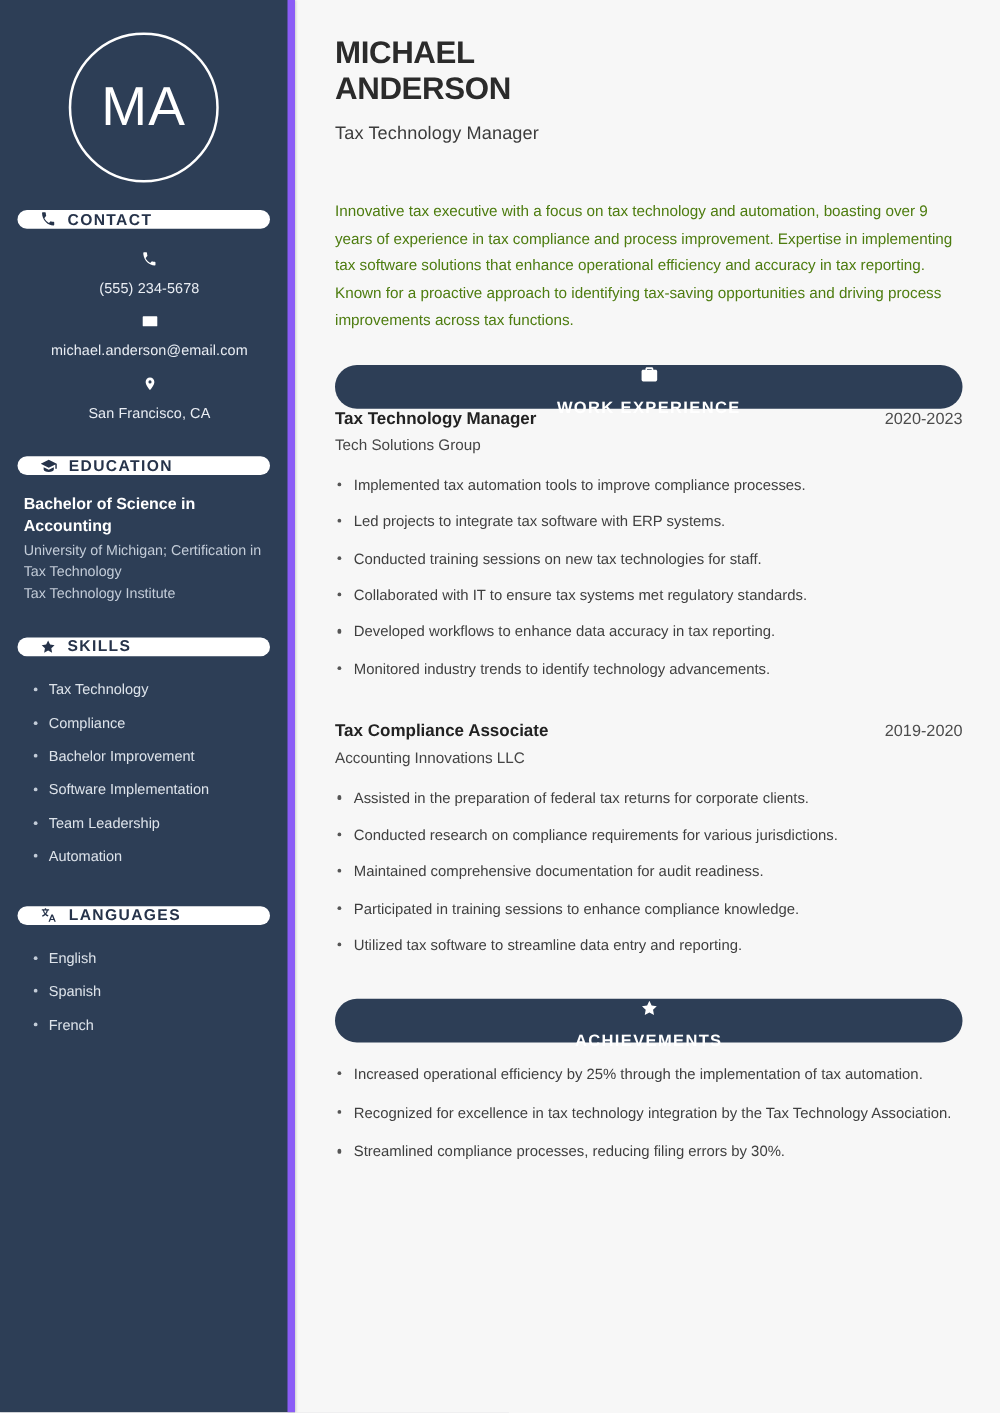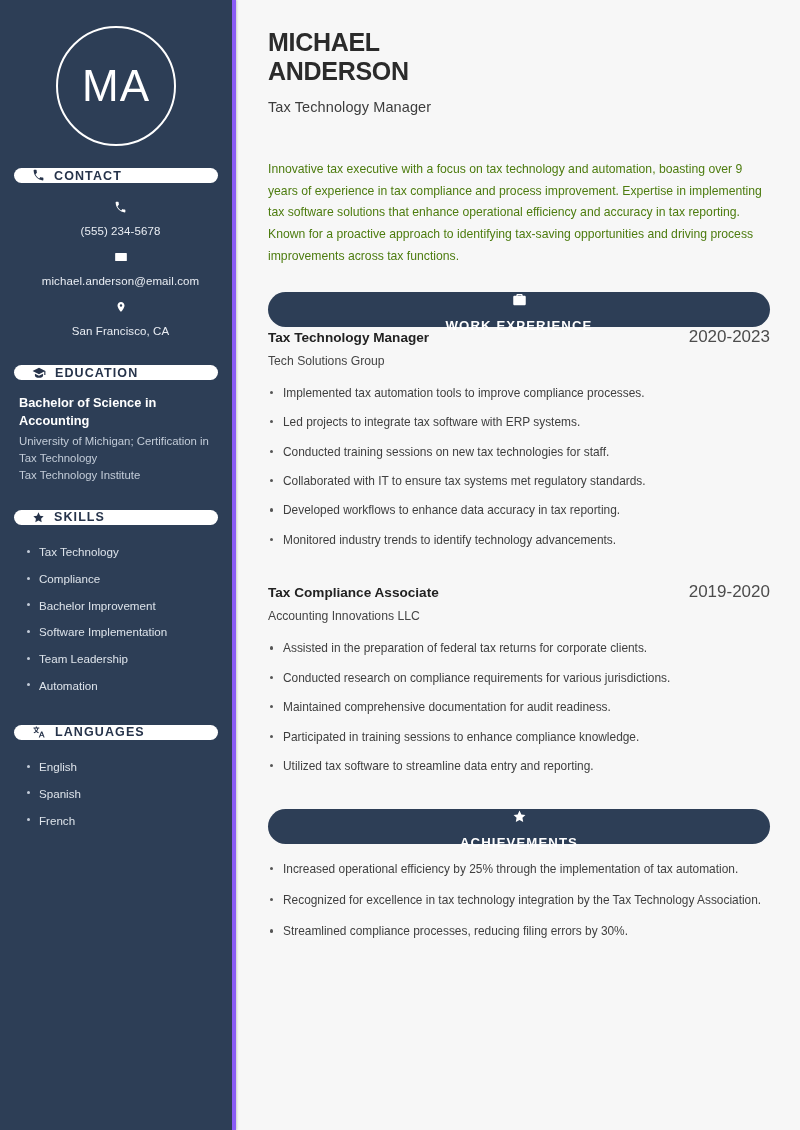--- a/index.html
+++ b/index.html
@@ -20,21 +20,21 @@
     display: flex;
   }
 
   
   .sidebar {
     width: 236px;
     min-width: 236px;
     background: #2d3e56;
     color: #ffffff;
     padding: 0 14px;
-    border-right: 4px solid #8b5cf6;
+    border-right: 6px solid #8b5cf6;
     box-shadow: 1px 0 2px rgba(0,0,0,0.18);
   }
 
   .monogram-wrap {
     display: flex;
     justify-content: center;
     padding-top: 26px;
     padding-bottom: 22px;
   }
   .monogram {
@@ -174,21 +174,21 @@
     display: flex;
     justify-content: space-between;
     align-items: baseline;
   }
   .job-title {
     font-size: 13.6px;
     font-weight: bold;
     color: #222222;
   }
   .job-dates {
-    font-size: 17px;
+    font-size: 13px;
     color: #4c4c4c;
     white-space: nowrap;
   }
   .job-company {
     font-size: 12.2px;
     color: #454545;
     margin-top: 7px;
   }
 
   .bullets { list-style: none; margin-top: 16px; }

